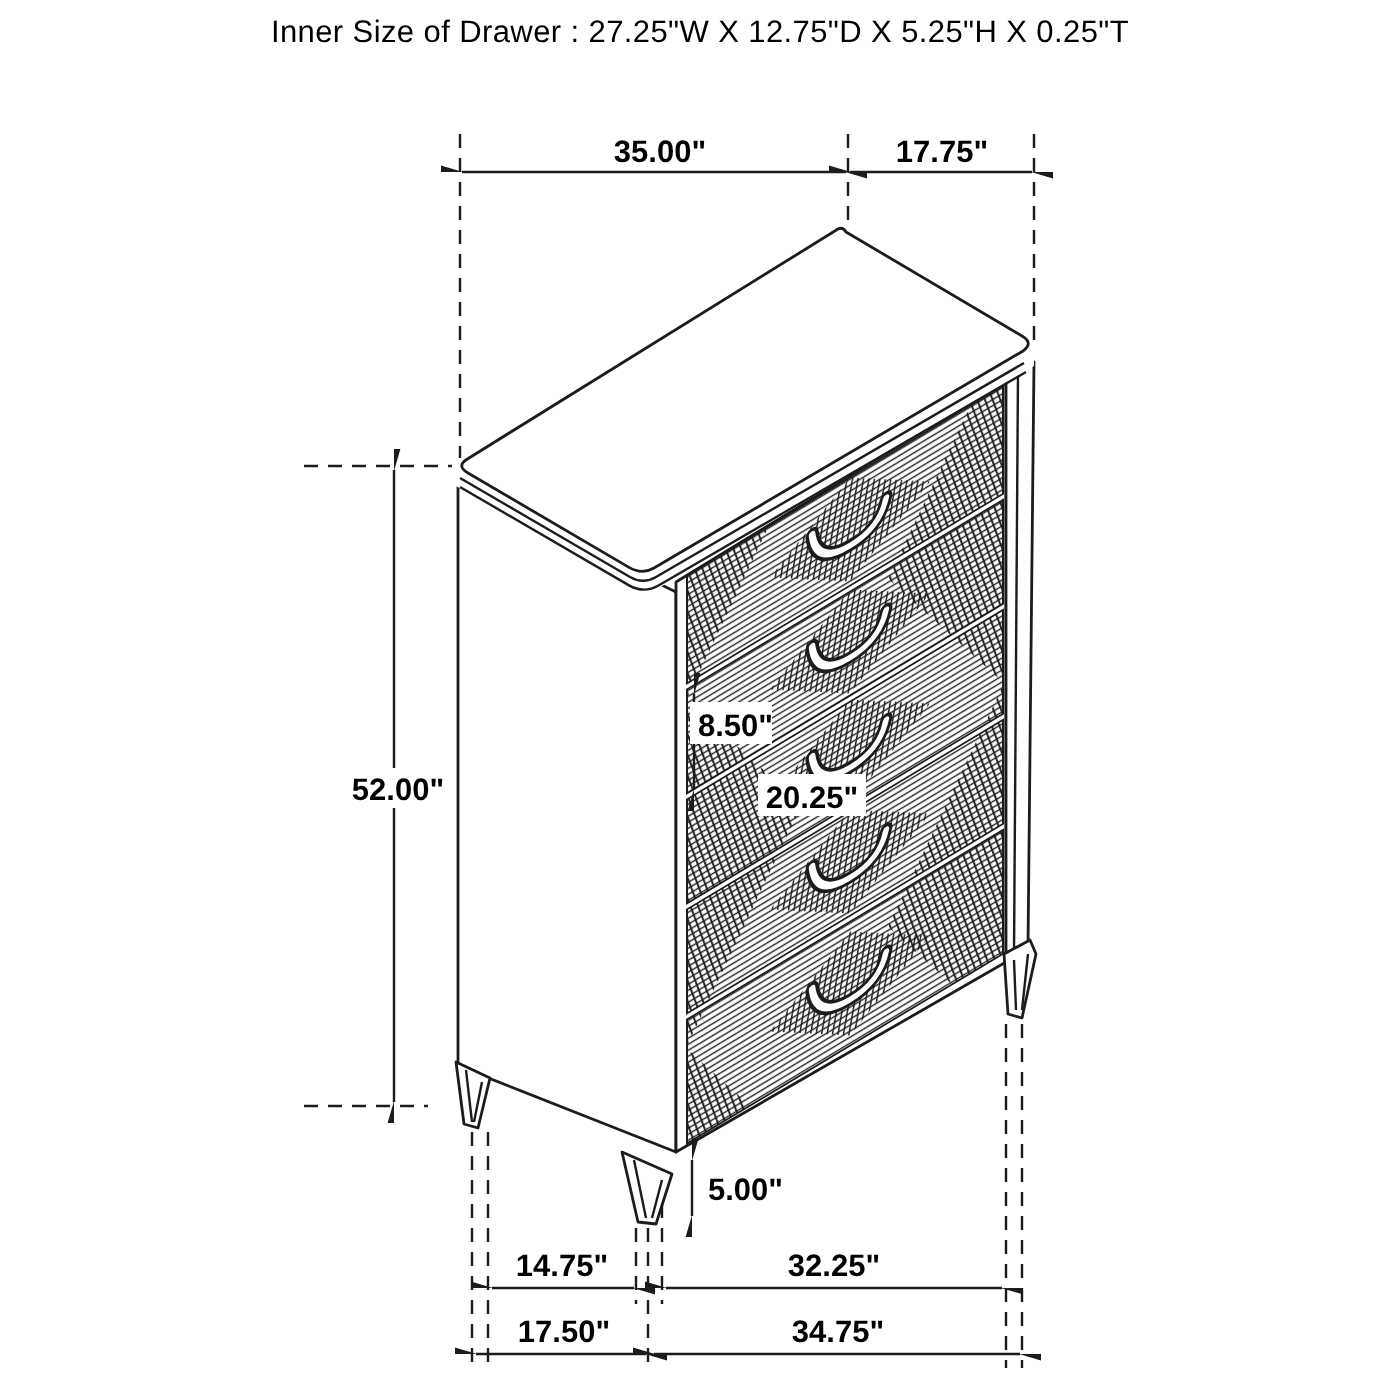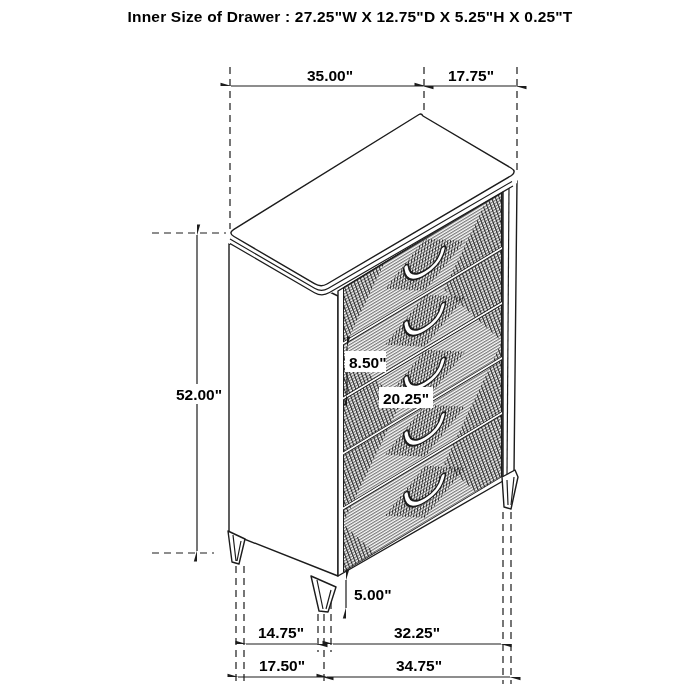--- a/index.html
+++ b/index.html
@@ -1,19 +1,19 @@
 <!DOCTYPE html>
 <html><head>
 <meta charset="utf-8">
 <style>
   html,body{margin:0;padding:0;background:#ffffff;}
   .stage{position:relative;width:700px;height:700px;background:#ffffff;overflow:hidden;
          font-family:"Liberation Sans",sans-serif;}
   .title{position:absolute;top:8px;left:0;width:700px;text-align:center;
-         font-size:15.5px;font-weight:bold;color:#000;letter-spacing:.2px;}
+         font-size:15.5px;font-weight:normal;color:#000;letter-spacing:.2px;}
   svg{position:absolute;left:0;top:0;}
   .dim-label{font-size:15.5px;font-weight:bold;fill:#000;}
   .thin{stroke:#1c1c1c;stroke-width:1.2;fill:none;}
   .dash{stroke:#1c1c1c;stroke-width:1.2;fill:none;stroke-dasharray:7 5;}
   .panel{fill:#ffffff;stroke:#1c1c1c;stroke-width:1.4;stroke-linejoin:round;}
   .edge{stroke:#1c1c1c;stroke-width:1.2;fill:none;}
 </style>
 </head>
 <body>
 

